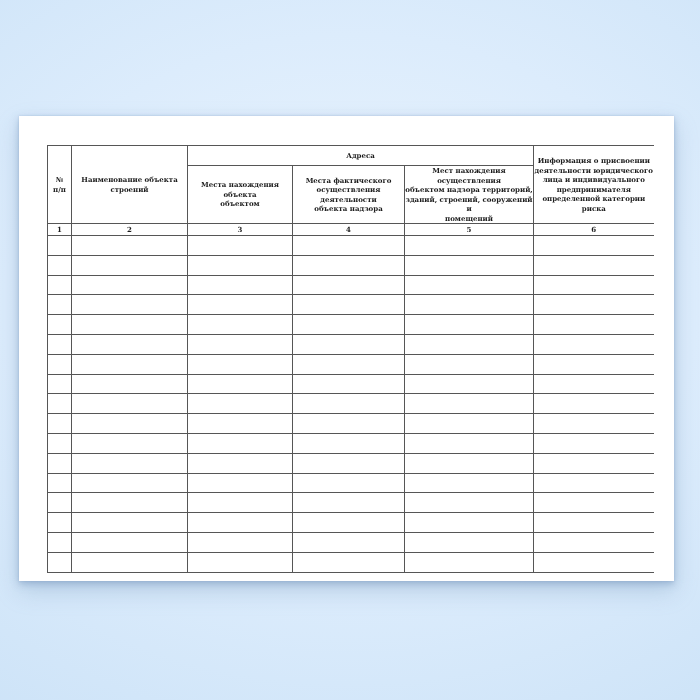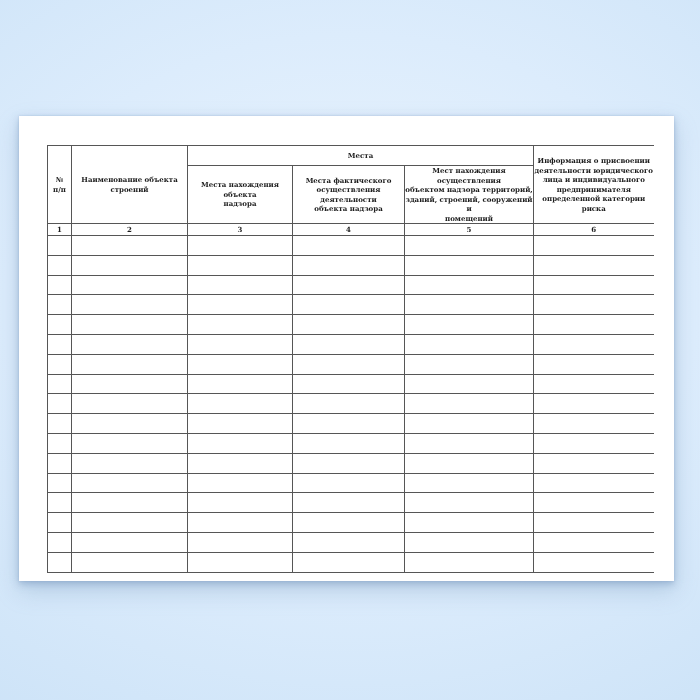--- a/index.html
+++ b/index.html
@@ -68,30 +68,30 @@
       <col style="width:112px">
       <col style="width:129px">
       <col style="width:120px">
     </colgroup>
     <thead>
       <tr class="row-h1">
         <th rowspan="2">№
 п/п</th>
         <th rowspan="2">Наименование объекта
 строений</th>
-        <th colspan="3">Места</th>
+        <th colspan="3">Адреса</th>
         <th rowspan="2">Информация о присвоении
 деятельности юридического
 лица и индивидуального
 предпринимателя
 определенной категории риска</th>
       </tr>
       <tr class="row-h2">
         <th>Места нахождения объекта
-надзора</th>
+объектом</th>
         <th>Места фактического
 осуществления деятельности
 объекта надзора</th>
         <th>Мест нахождения осуществления
 объектом надзора территорий,
 зданий, строений, сооружений и
 помещений</th>
       </tr>
       <tr class="row-nums">
         <td>1</td>

